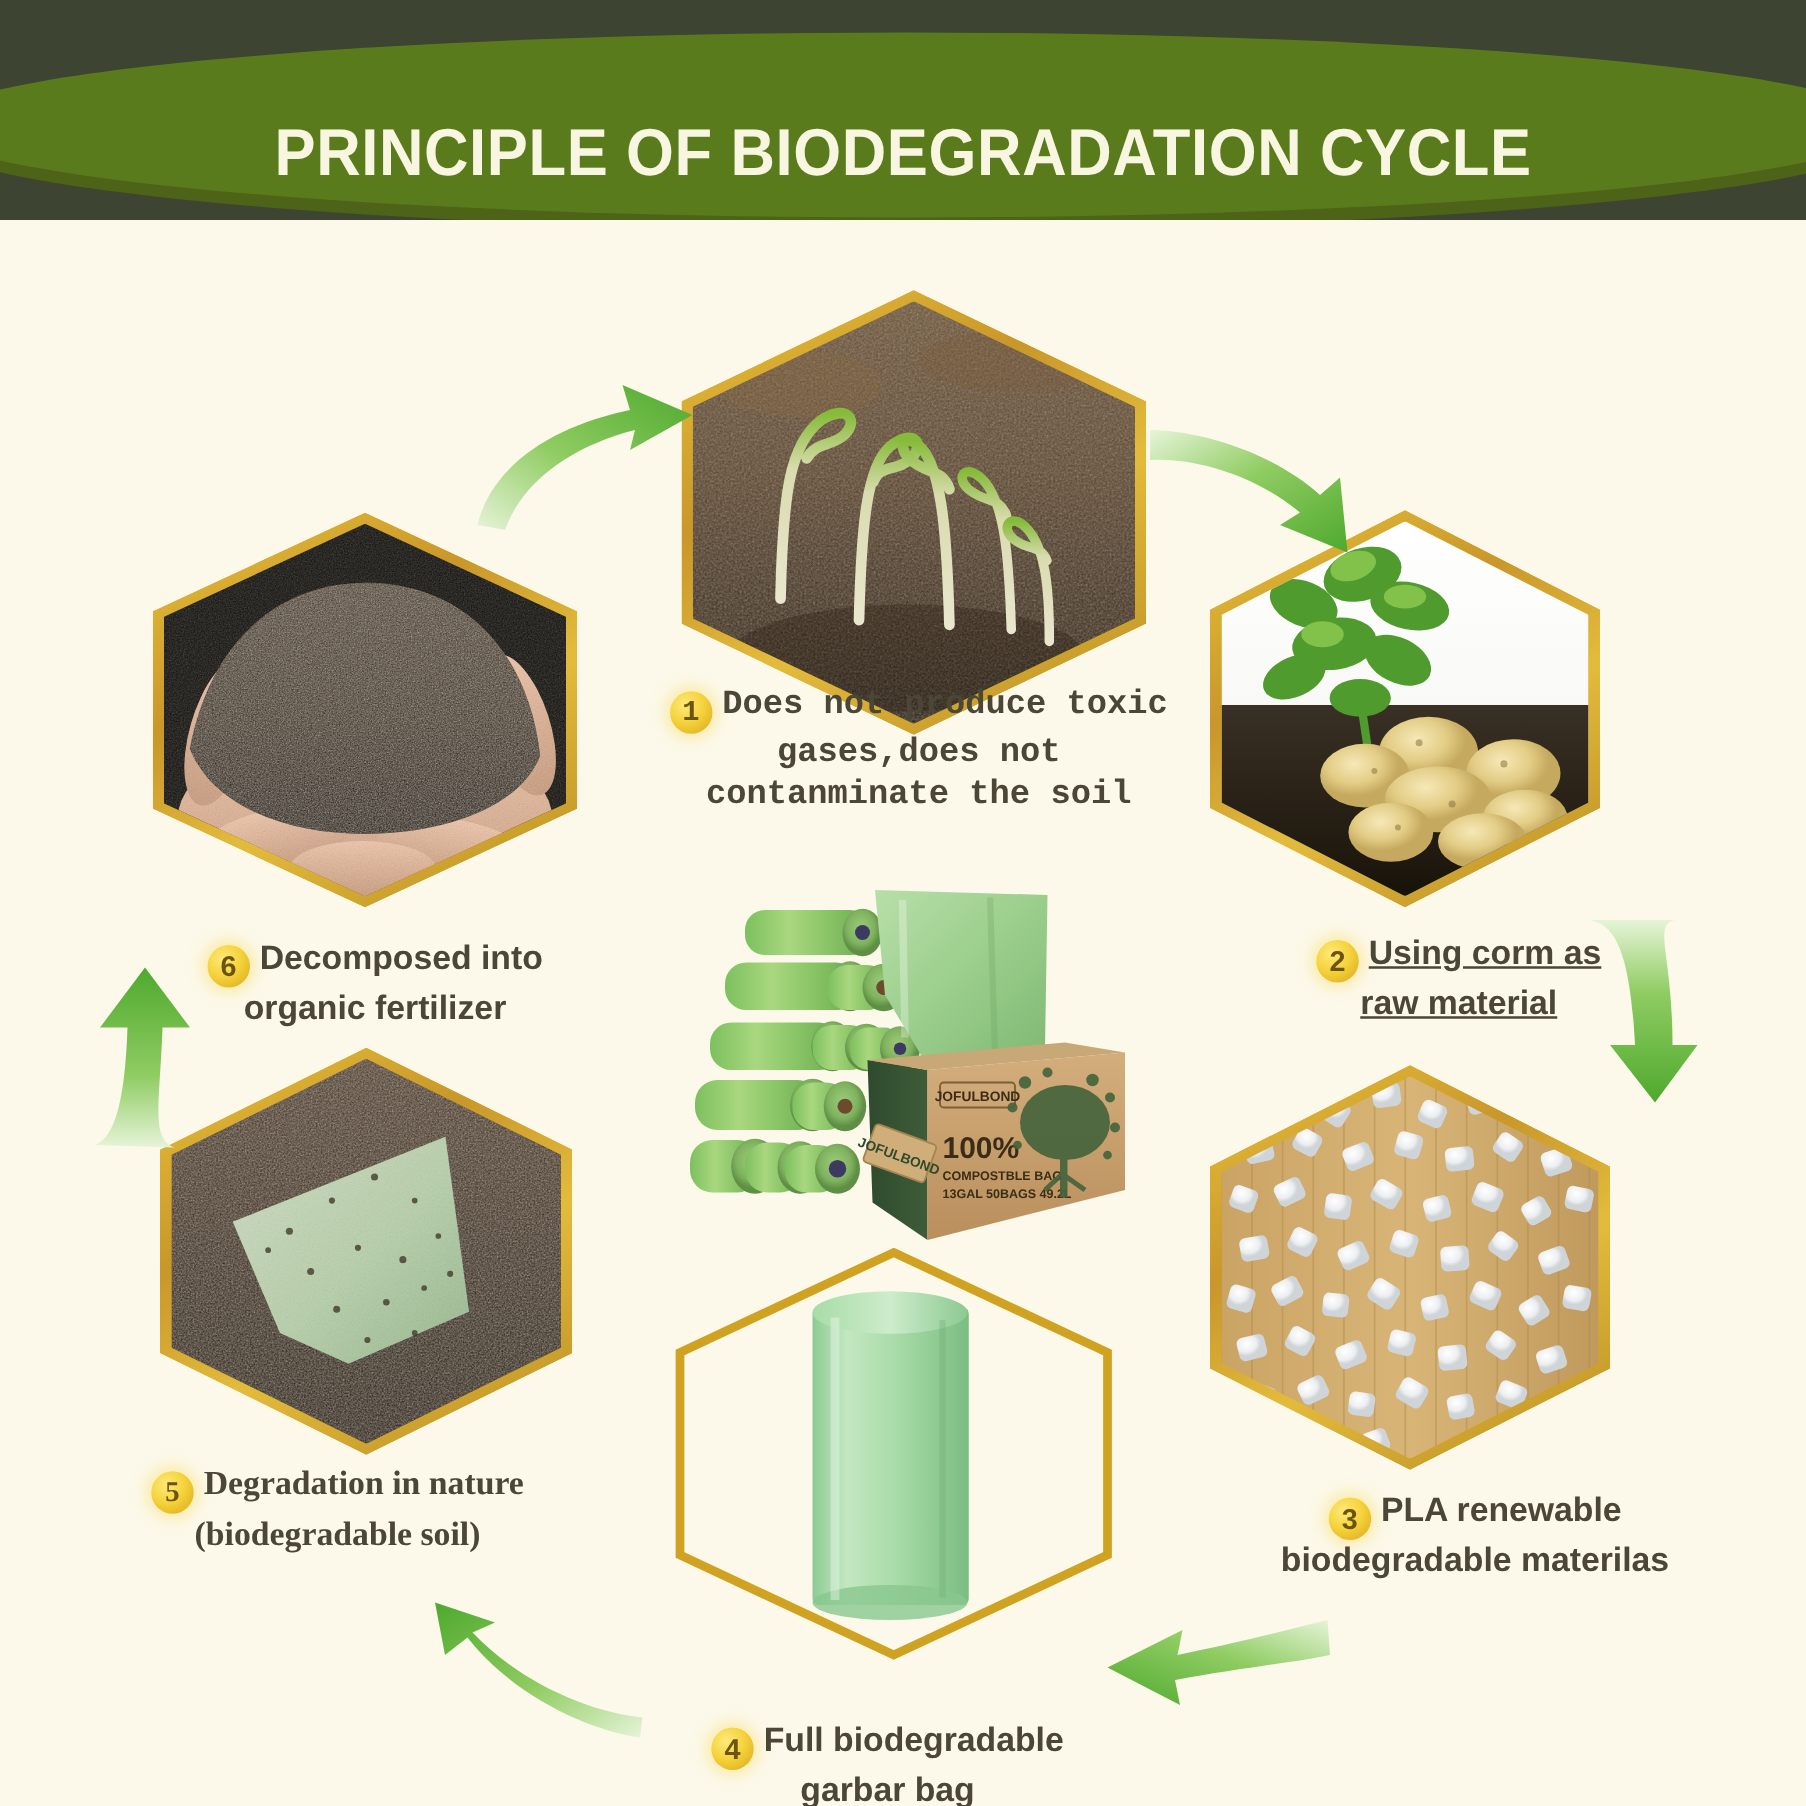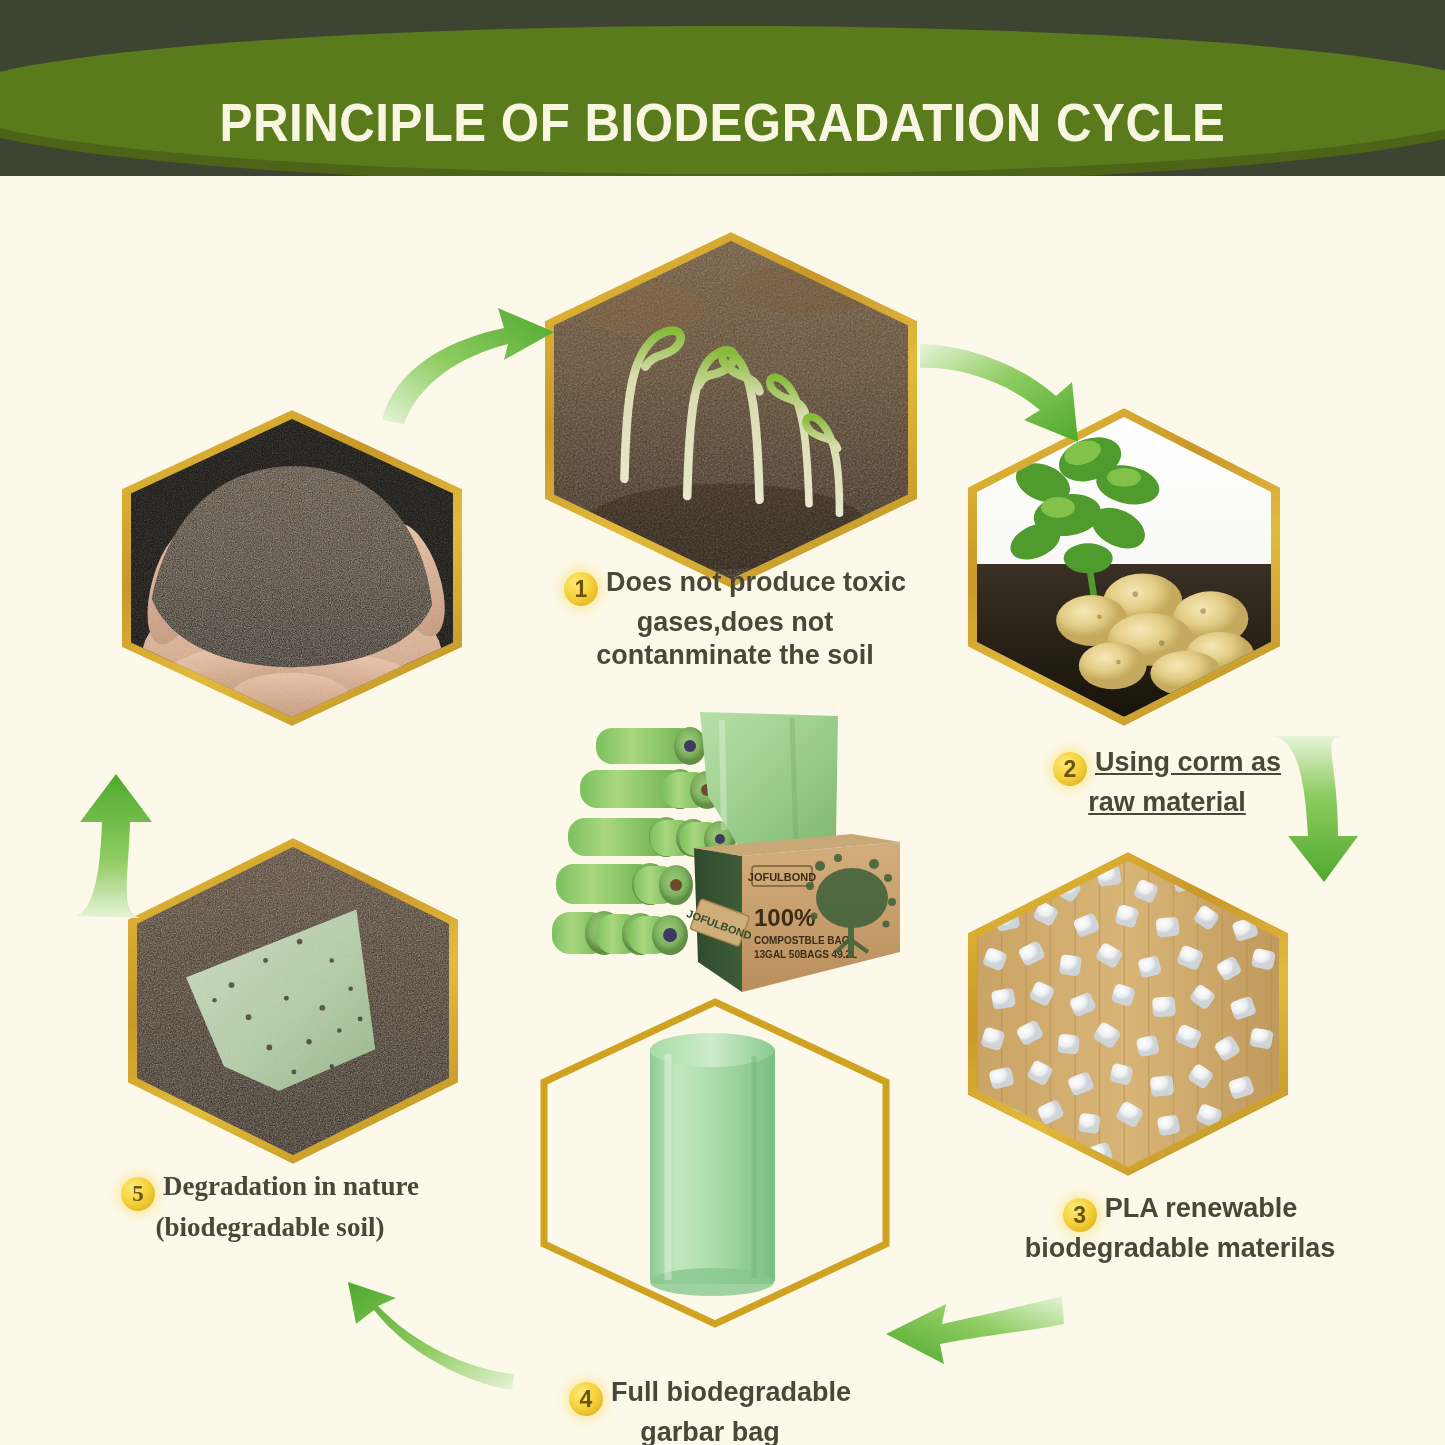--- a/index.html
+++ b/index.html
@@ -153,21 +153,21 @@
           <path d="M74 250 C 76 160 82 120 108 100 C 130 86 140 100 128 112 C 118 122 104 118 96 132" stroke="url(#sprout1)" stroke-width="9" fill="none" stroke-linecap="round"></path>
           <path d="M140 268 C 142 190 146 140 166 122 C 186 106 196 120 184 132 C 172 144 158 136 152 152" stroke="url(#sprout1)" stroke-width="9" fill="none" stroke-linecap="round"></path>
           <path d="M216 272 C 214 200 210 150 196 128 C 182 108 170 120 182 132 C 196 146 210 140 216 158" stroke="url(#sprout1)" stroke-width="9" fill="none" stroke-linecap="round"></path>
           <path d="M268 276 C 266 212 262 172 246 152 C 230 134 220 148 232 158 C 246 170 258 164 264 180" stroke="url(#sprout1)" stroke-width="8" fill="none" stroke-linecap="round"></path>
           <path d="M300 286 C 300 238 296 208 282 192 C 268 176 258 190 270 200 C 282 210 292 204 298 218" stroke="url(#sprout1)" stroke-width="8" fill="none" stroke-linecap="round"></path>
         </svg>
       </div>
     </div>
   </div>
 
-  <div class="caption" style="left:520px; top:566px; width:430px;">
+  <div class="caption" style="left:520px; top:548px; width:430px;font-family:Liberation Mono, monospace;">
     <span class="badge">1</span><span>Does not produce toxic</span><br>
     <span>gases,does not</span><br>
     <span>contanminate the soil</span>
   </div>
 
   <div class="hexwrap" style="left:968px; top:408px; width:312px; height:318px;">
     <div class="hex">
       <div class="hex-border"></div>
       <div class="hex-inner">
         <svg class="scene" viewBox="0 0 312 318" preserveAspectRatio="none">
@@ -456,20 +456,24 @@
             <path d="M22 190 C 40 96 100 48 176 50 C 252 52 308 106 318 196 C 300 242 232 262 170 262 C 106 262 42 240 22 190 Z" fill="#fff"></path>
           </g>
           <g opacity="0.3" filter="url(#grain6)">
               <rect width="340" height="316" fill="#000"></rect>
             </g>
         </svg>
       </div>
     </div>
   </div>
 
+  <div class="caption" style="left:100px; top:750px; width:400px;">
+    <span class="badge">6</span><span>Decomposed into</span><br>
+    <span>organic fertilizer</span>
+  </div>
 
   <div class="product" style="left:552px; top:700px; width:348px; height:300px;">
     <svg viewBox="0 0 348 300" width="348" height="300" preserveAspectRatio="none">
       <defs>
         <linearGradient id="rollg" x1="0" y1="0" x2="1" y2="0">
           <stop offset="0%" stop-color="#7cc05e"></stop>
             <stop offset="35%" stop-color="#a9d77f"></stop>
           <stop offset="70%" stop-color="#86c264"></stop>
             <stop offset="100%" stop-color="#6aa74f"></stop>
         </linearGradient>

